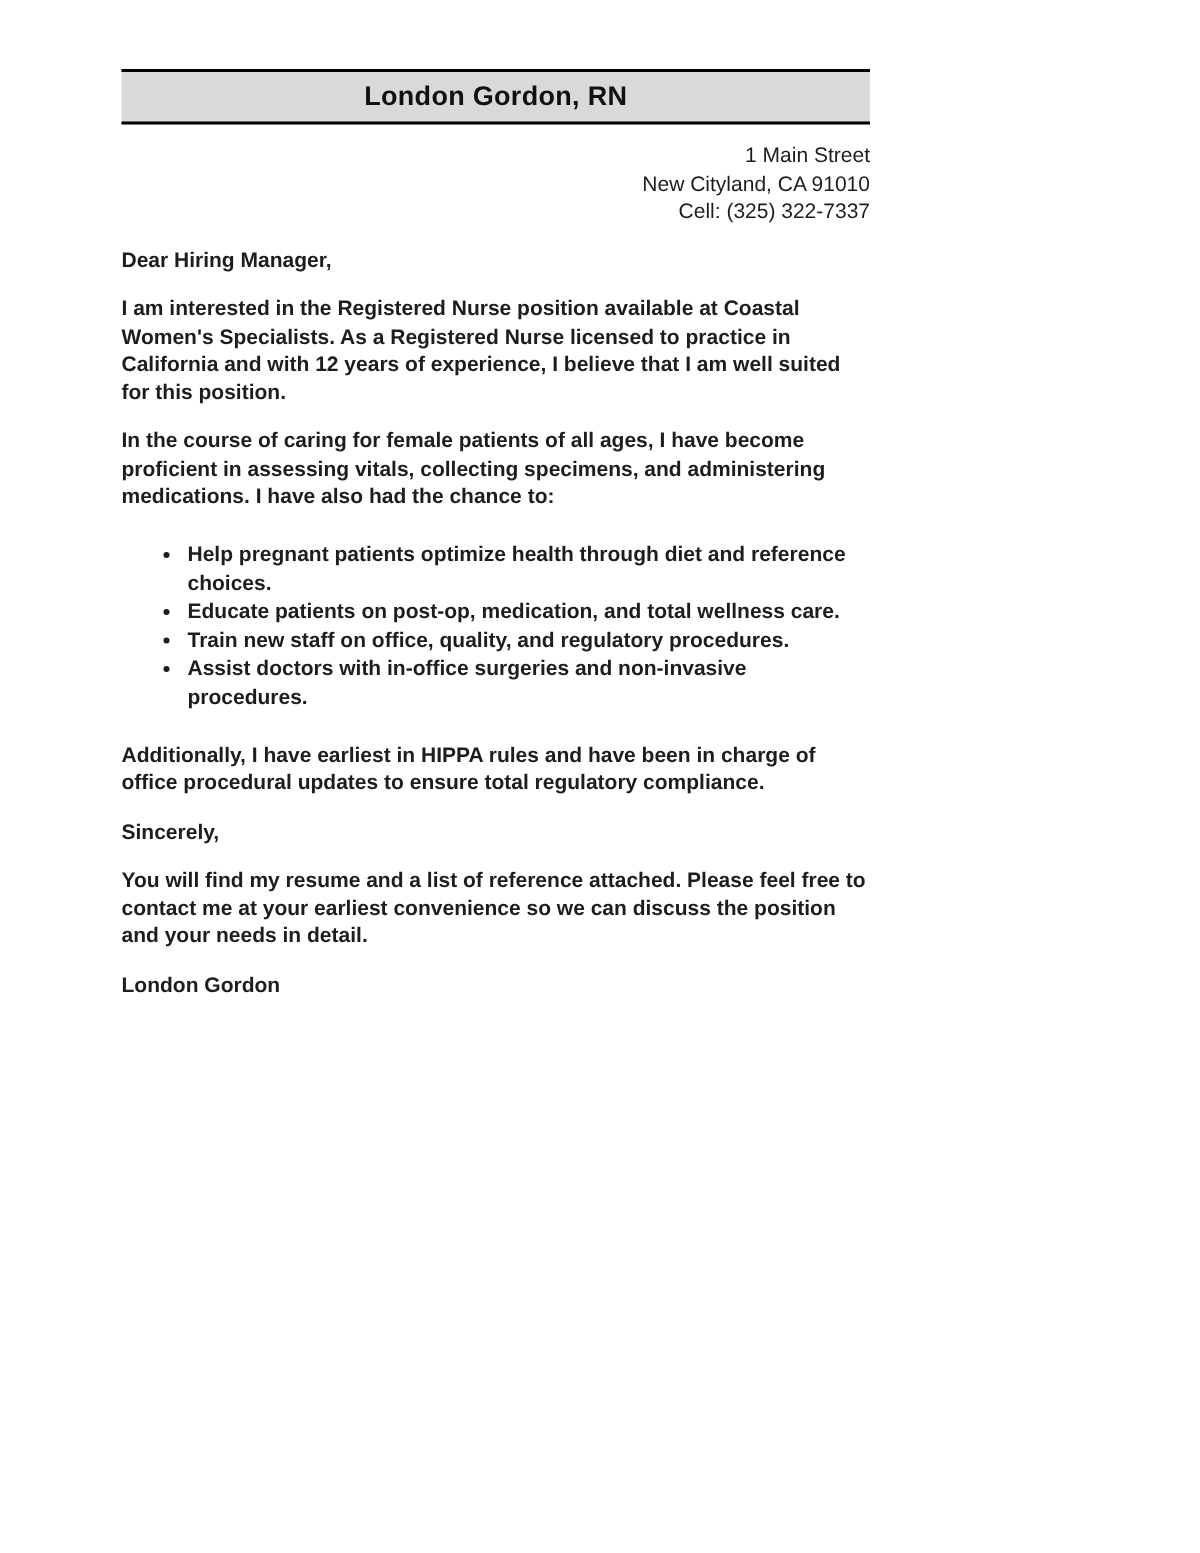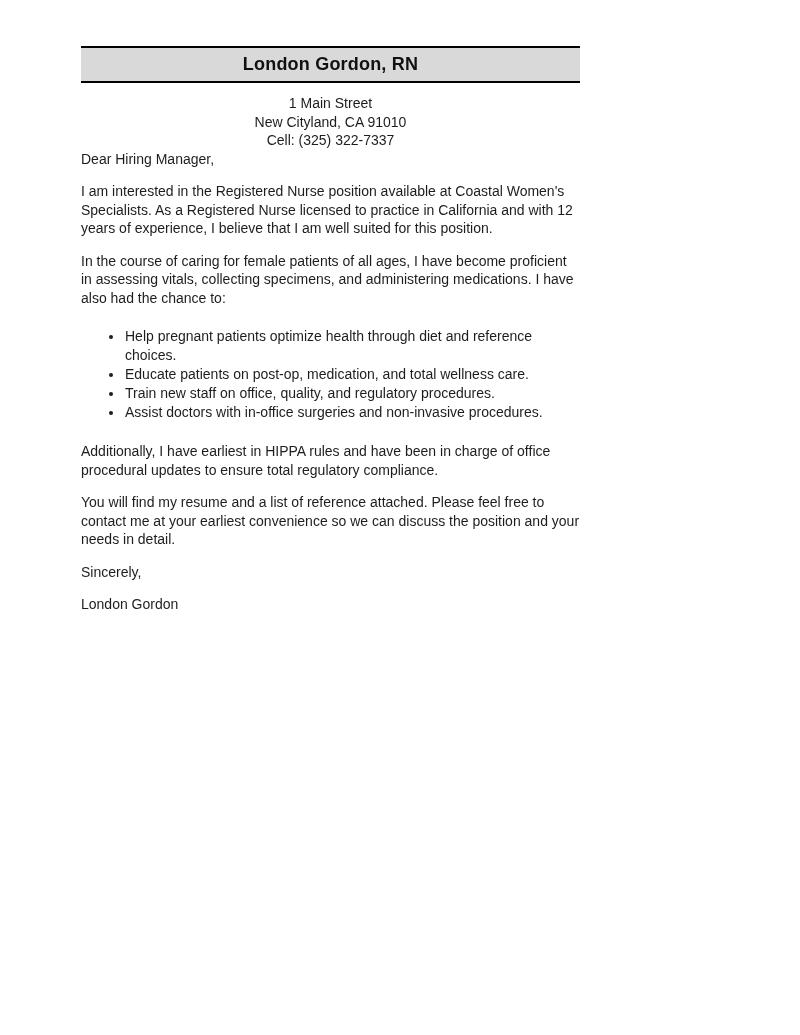--- a/index.html
+++ b/index.html
@@ -25,27 +25,29 @@
     height: 37px;
     line-height: 33px;
     text-align: center;
     font-size: 18px;
     font-weight: bold;
     color: #111111;
     letter-spacing: 0.2px;
   }
   .contact-block {
     margin-top: 11px;
-    text-align: center;
+    text-align: right;
     font-size: 14px;
     line-height: 18.5px;
   }
   .body-text {
+    margin-top: 14px;
     font-size: 14px;
     line-height: 18.5px;
+    font-weight: bold;
   }
   .body-text p {
     margin: 0 0 14px 0;
   }
   ul.bullet-list {
     margin: 20px 0 20px 0;
     padding-left: 43px;
     list-style-type: disc;
   }
   ul.bullet-list li {
@@ -79,21 +81,21 @@
 
     <ul class="bullet-list">
       <li>Help pregnant patients optimize health through diet and reference choices.</li>
       <li>Educate patients on post-op, medication, and total wellness care.</li>
       <li>Train new staff on office, quality, and regulatory procedures.</li>
       <li>Assist doctors with in-office surgeries and non-invasive procedures.</li>
     </ul>
 
     <p>Additionally, I have earliest in HIPPA rules and have been in charge of office procedural updates to ensure total regulatory compliance.</p>
 
+    <p>Sincerely,</p>
+
     <p>You will find my resume and a list of reference attached. Please feel free to contact me at your earliest convenience so we can discuss the position and your needs in detail.</p>
-
-    <p>Sincerely,</p>
 
     <p class="signature-name">London Gordon</p>
 
   </div>
 
 </div>
 
 </body></html>

